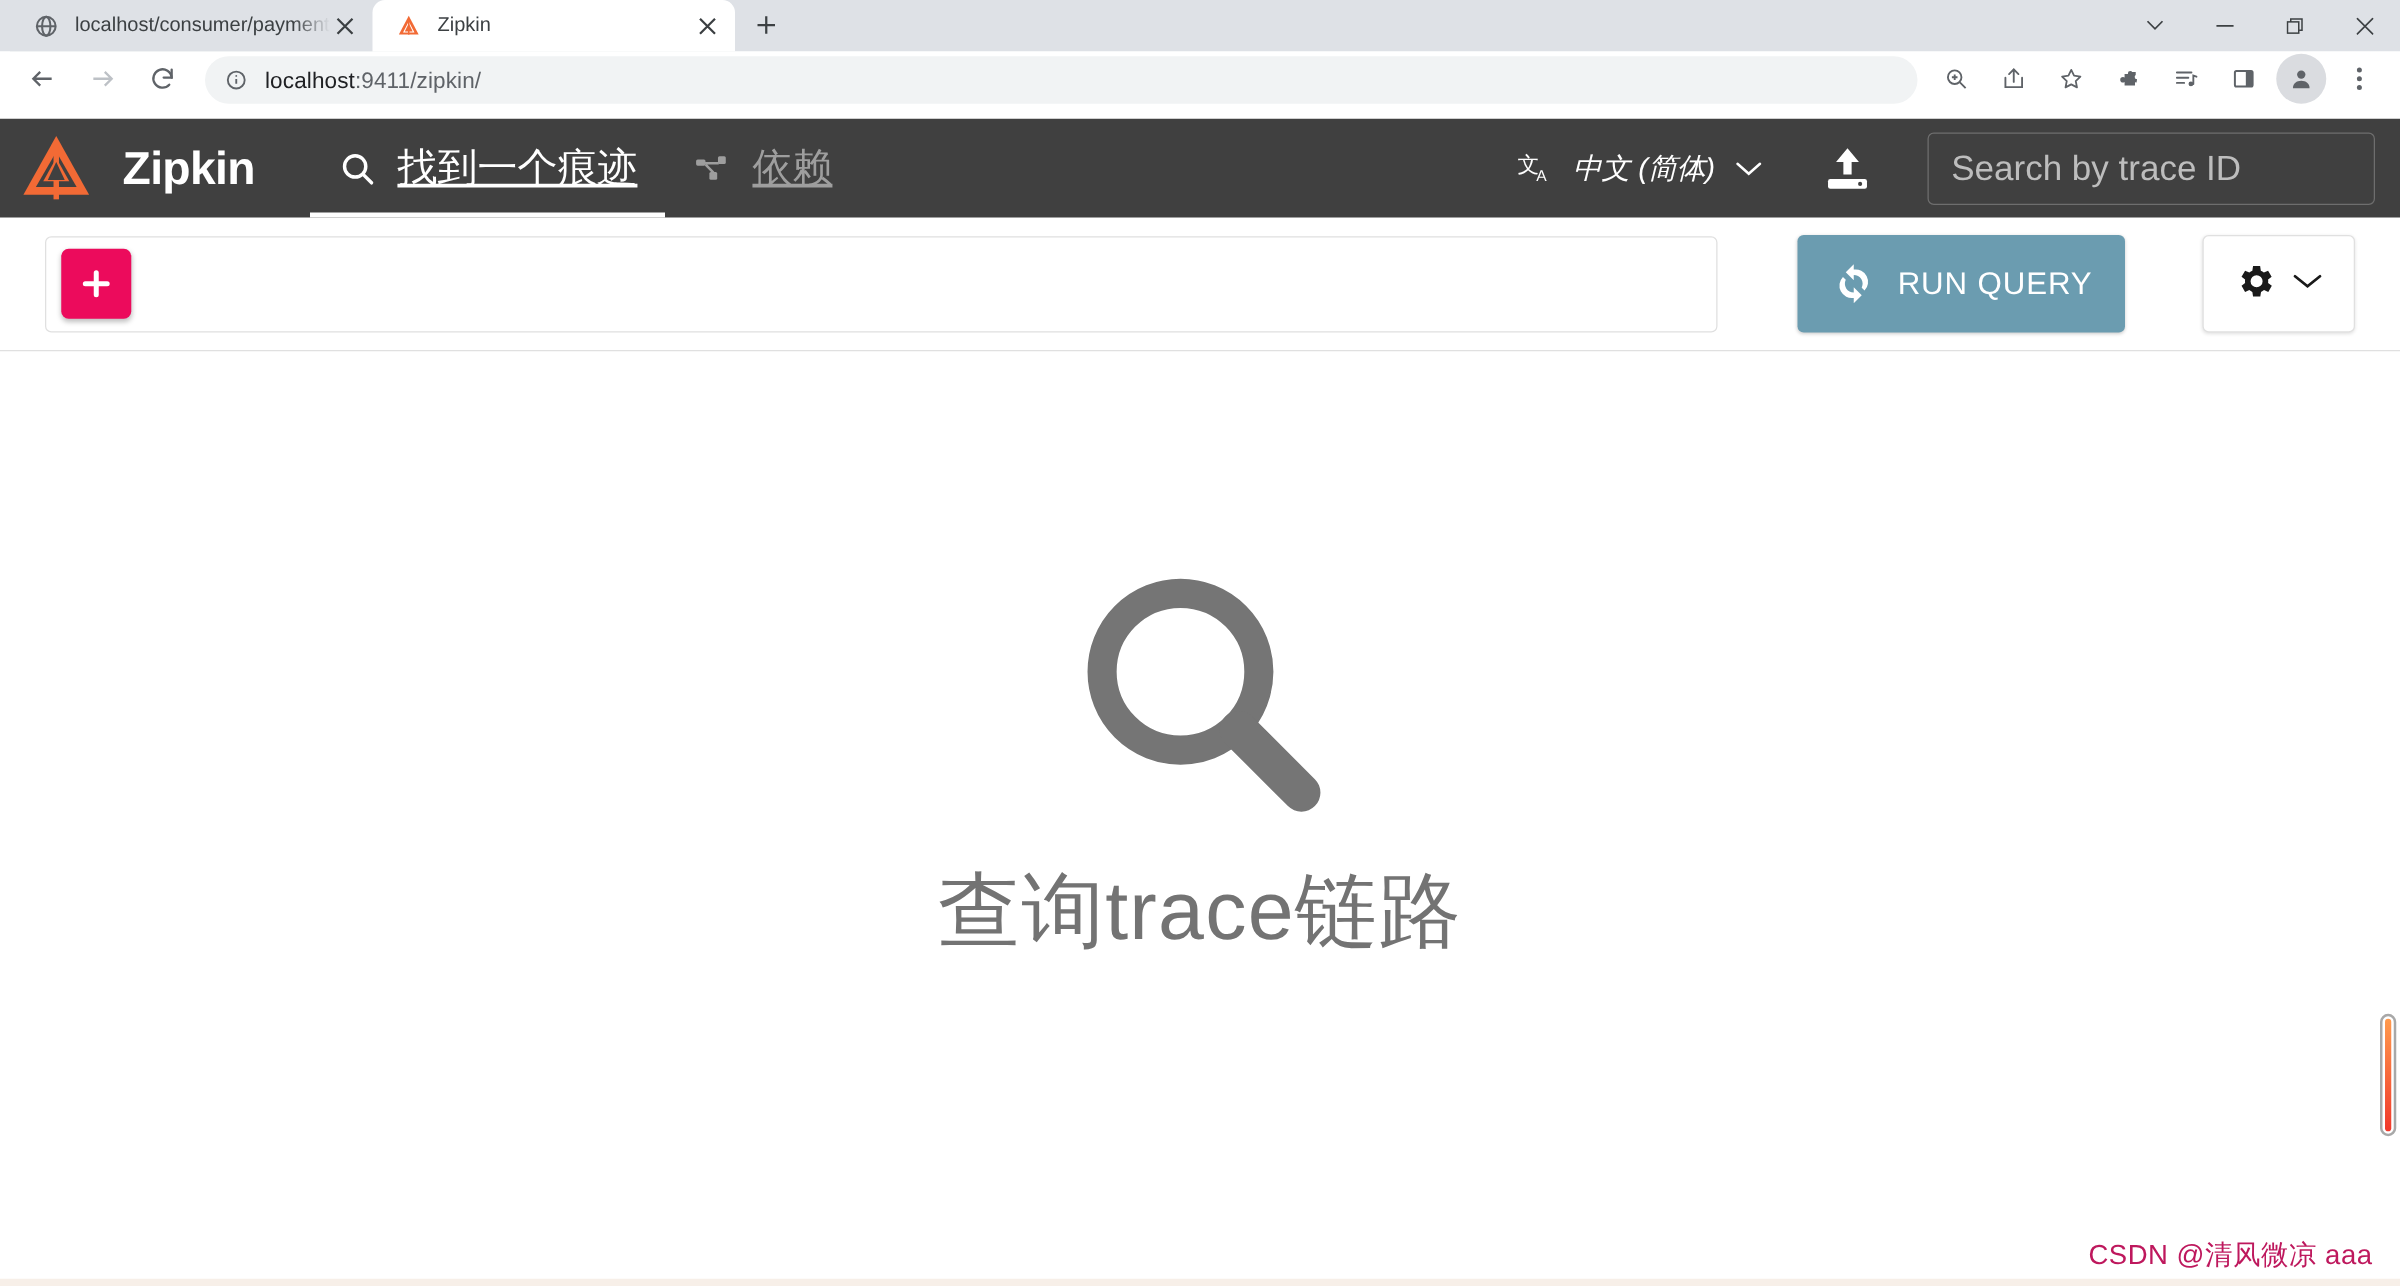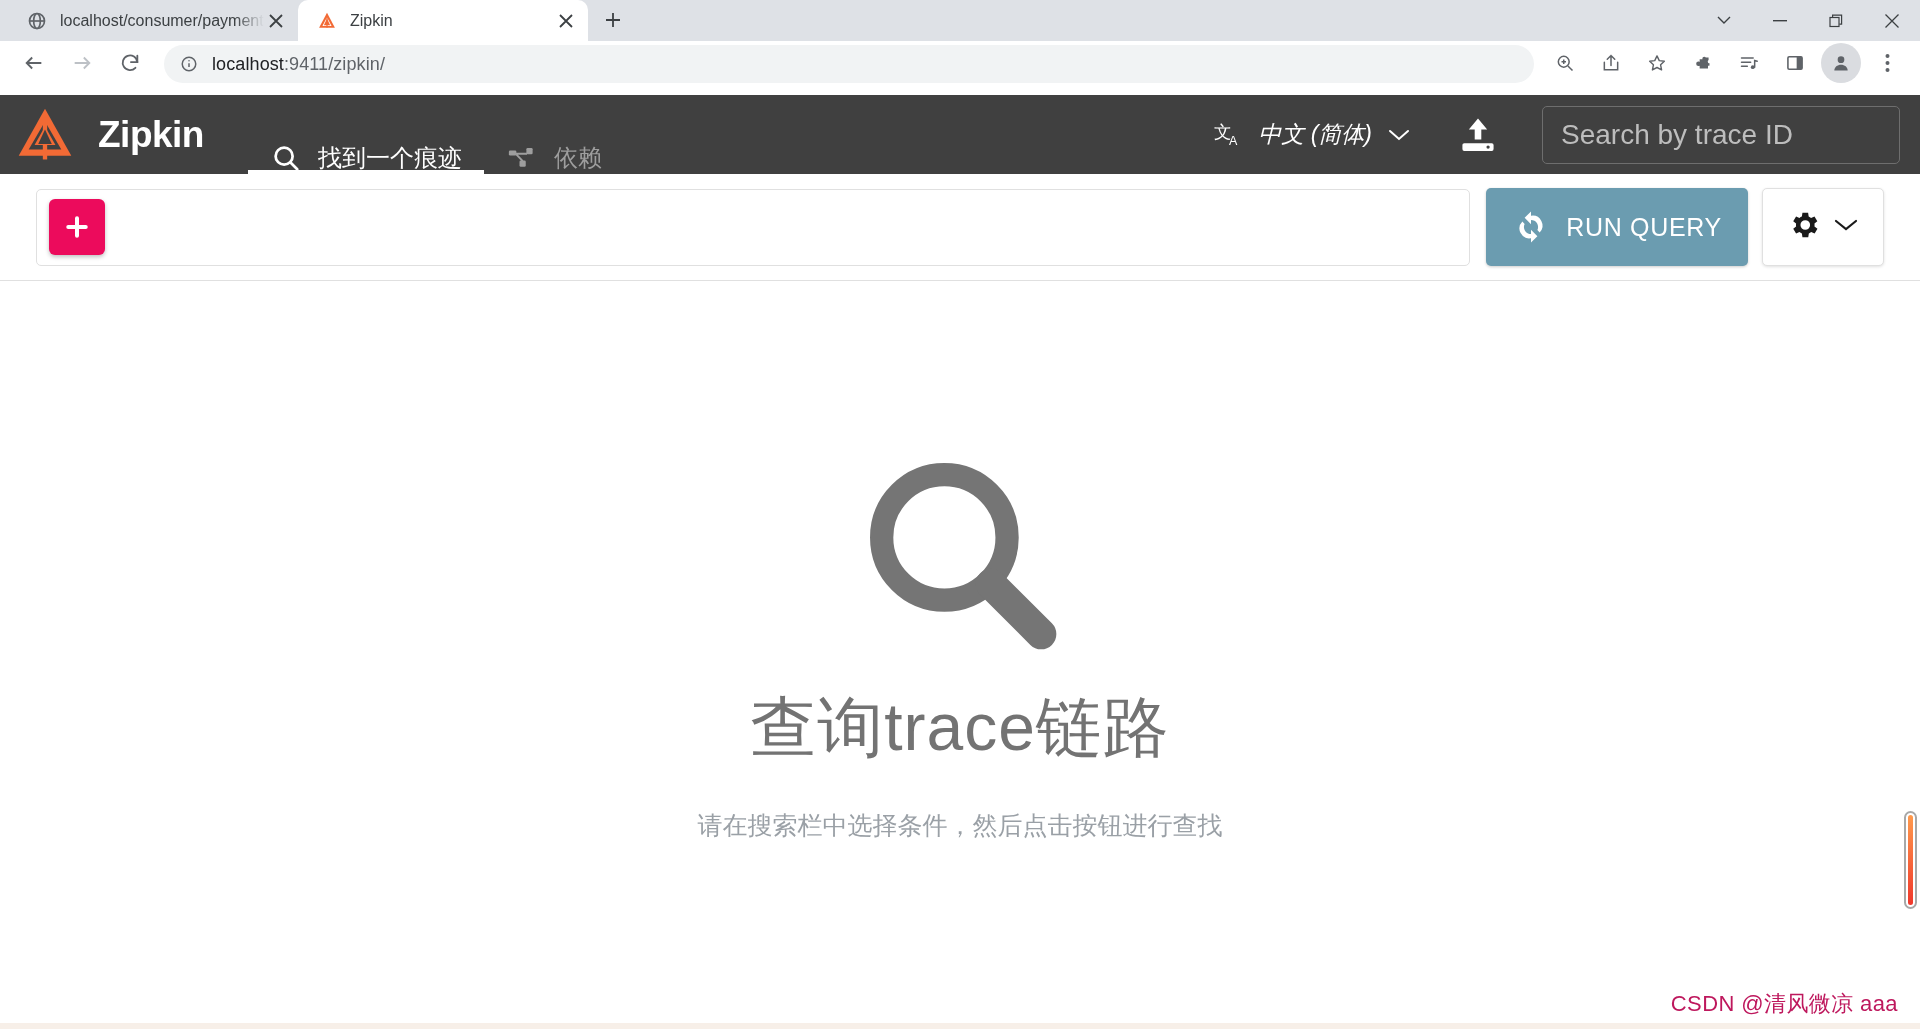--- a/index.html
+++ b/index.html
@@ -86,22 +86,22 @@
     padding-left: 14px; position: relative;
   }
   .zlogo { width: 62px; height: 62px; flex: 0 0 62px; display: flex;
            align-items: center; justify-content: center; }
   .ztitle {
     color: #fff; font-size: 37px; font-weight: bold; margin-left: 22px;
     letter-spacing: -0.5px;
   }
   .znav { display: flex; align-items: center; margin-left: 44px; height: 79px; }
   .znav-item {
-    height: 79px; display: flex; align-items: flex-end; padding: 0 22px;
-    color: #9e9e9e; font-size: 24px; position: relative;
+    height: 79px; display: flex; align-items: center; padding: 0 22px;
+    color: #9e9e9e; font-size: 32px; position: relative; text-decoration: underline;
   }
   .znav-item.active { color: #ffffff; }
   .znav-item.active::after {
     content: ""; position: absolute; left: 0; right: 0; bottom: 0;
     height: 4px; background: #ffffff;
   }
   .znav-icon { width: 32px; height: 32px; margin-right: 16px;
                display: flex; align-items: center; justify-content: center; }
 
   .zheader-right {
@@ -116,21 +116,21 @@
   .upload-btn { width: 56px; height: 56px; margin-left: 34px;
                 display: flex; align-items: center; justify-content: center; color: #fff; }
   .trace-search {
     width: 358px; height: 58px; margin-left: 36px; border: 1px solid #6e6e6e;
     border-radius: 5px; display: flex; align-items: center; padding: 0 18px;
   }
   .trace-search span { color: #bdbdbd; font-size: 28px; }
 
   .querybar {
     height: 107px; background: #fff; display: flex; align-items: center;
-    padding: 0 36px; border-bottom: 1px solid #e0e0e0;
+    padding: 0 36px; border-bottom: 1px solid #e0e0e0; gap: 48px;
   }
   .criteria-box {
     flex: 1 1 auto; height: 77px; border: 1px solid #e0e0e0; border-radius: 5px;
     display: flex; align-items: center; padding: 0 12px; background: #fff;
   }
   .add-btn {
     width: 56px; height: 56px; background: #EC0B5C; border-radius: 6px;
     display: flex; align-items: center; justify-content: center;
     box-shadow: 0 2px 4px rgba(0,0,0,.25); color: #fff;
   }
@@ -428,21 +428,20 @@
     </div>
 
     <div class="empty-state">
       <div class="empty-icon">
         <svg width="215" height="215" viewBox="0 0 24 24" fill="none" stroke="currentColor" stroke-width="2.6" stroke-linecap="round">
           <circle cx="10.2" cy="10.2" r="7"></circle>
           <path d="M15.4 15.4L21 21" stroke-width="3.4"></path>
         </svg>
       </div>
       <div class="empty-title">查询trace链路</div>
-      <div class="empty-sub">请在搜索栏中选择条件，然后点击按钮进行查找</div>
     </div>
 
     <div class="side-scroll">
       <div class="side-scroll-fill"></div>
     </div>
 
     <div class="bottom-strip"></div>
     <div class="watermark">CSDN @清风微凉 aaa</div>
   </div>
 </div>

